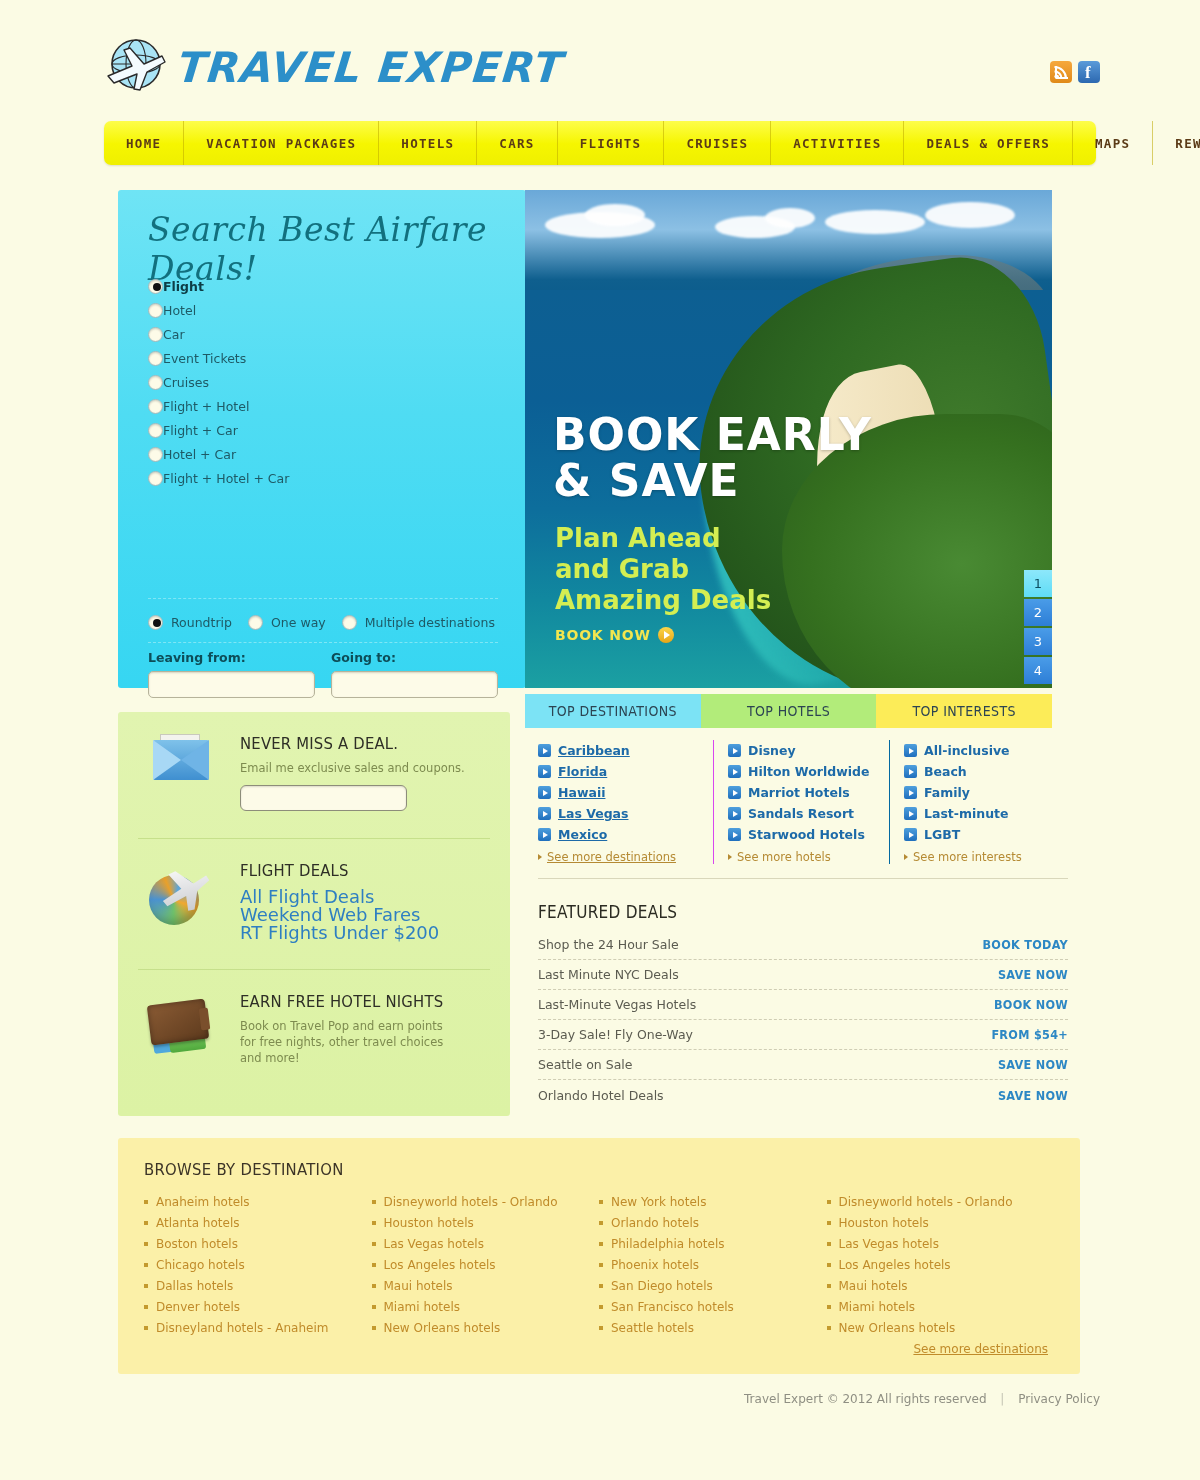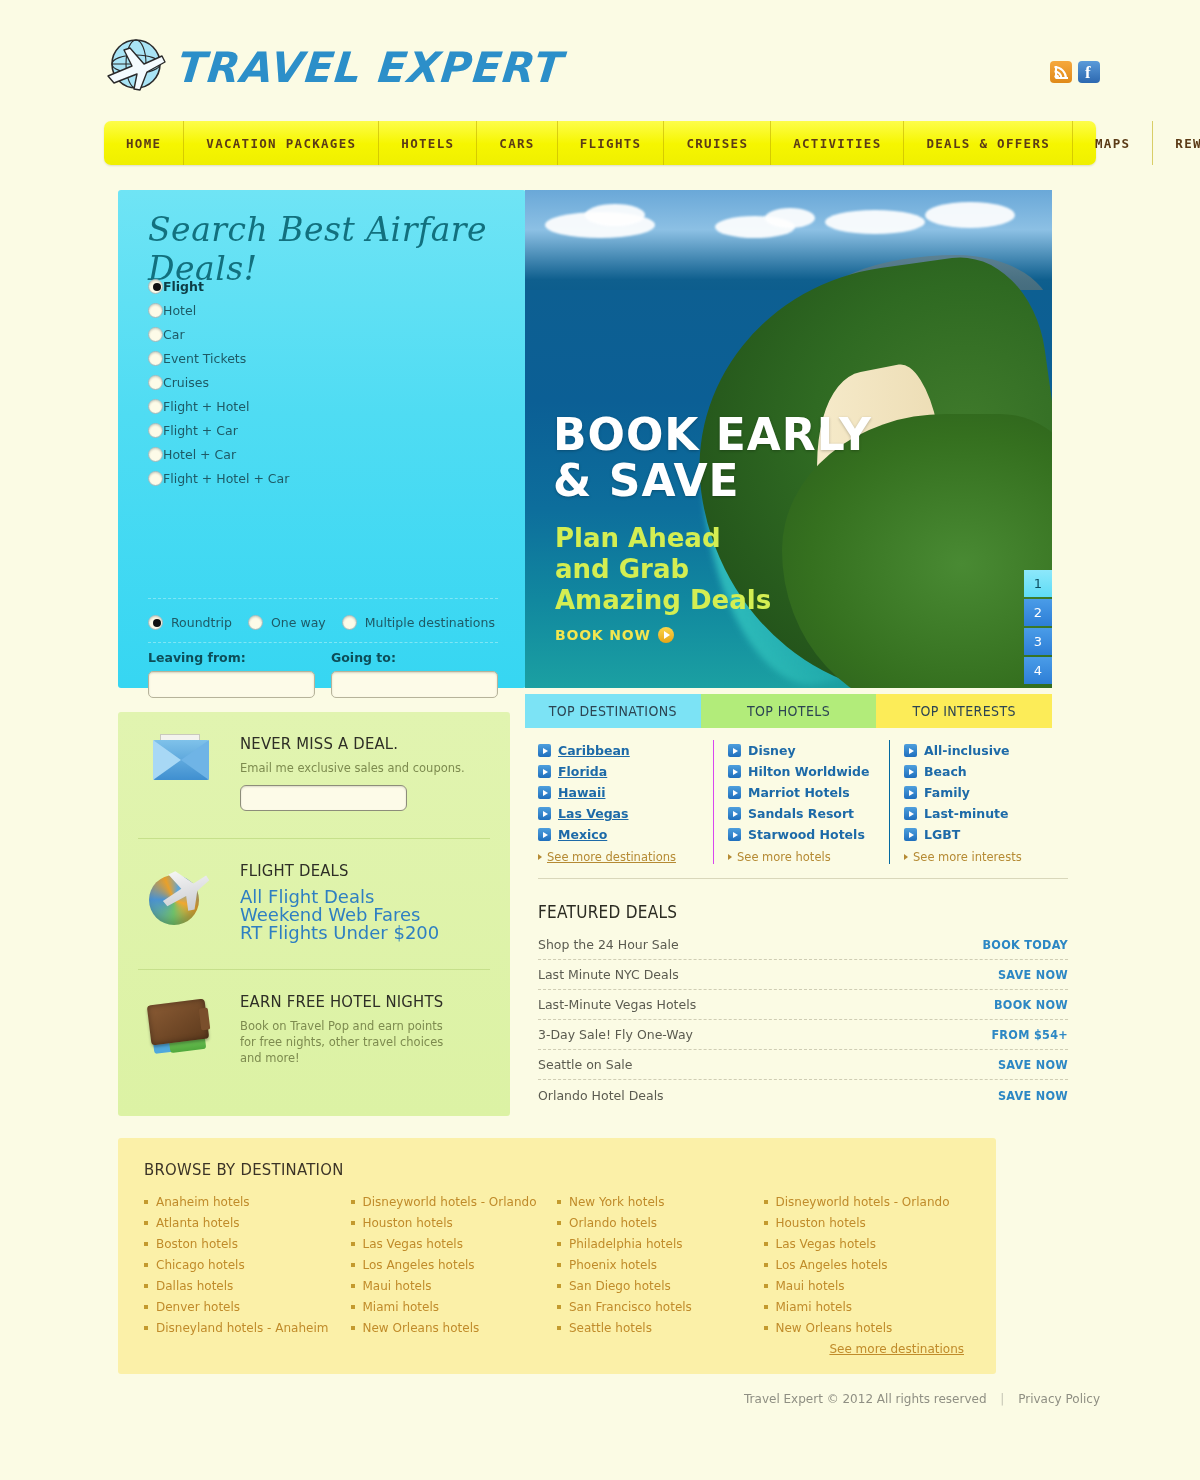--- a/index.html
+++ b/index.html
@@ -356,21 +356,21 @@
   .fd-row:last-child { border-bottom: none; }
   .fd-name { font-size: 12.5px; color: #5b5b50; }
   .fd-act {
     font-size: 12.5px; font-weight: bold; color: #2c87c4;
     letter-spacing: .3px; cursor: pointer;
     font-family: "DejaVu Sans Condensed", "DejaVu Sans", sans-serif;
   }
 
   
   .browse {
-    position: absolute; left: 118px; top: 1138px; width: 878px; height: 236px;
+    position: absolute; left: 118px; top: 1138px; width: 962px; height: 236px;
     background: #fbf0a8; border-radius: 3px; padding: 22px 26px;
   }
   .br-title {
     font-size: 16.5px; color: #3c3427; letter-spacing: .3px; margin-bottom: 12px;
     font-family: "DejaVu Sans Condensed", "DejaVu Sans", sans-serif;
   }
   .br-cols { display: flex; }
   .br-col { width: 240px; }
   .br-item { display: flex; align-items: center; gap: 8px; height: 21px; cursor: pointer; }
   .br-bullet { width: 4px; height: 4px; background: #c39a2e; flex: none; }

